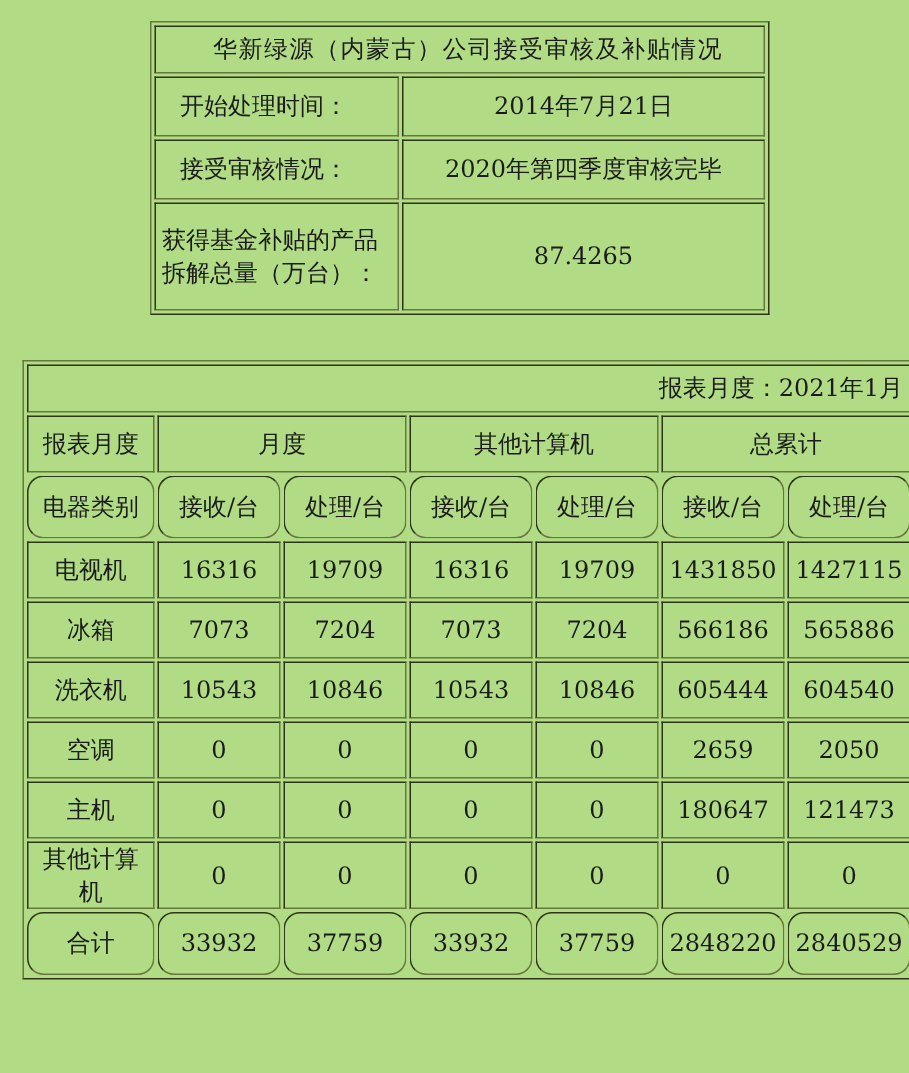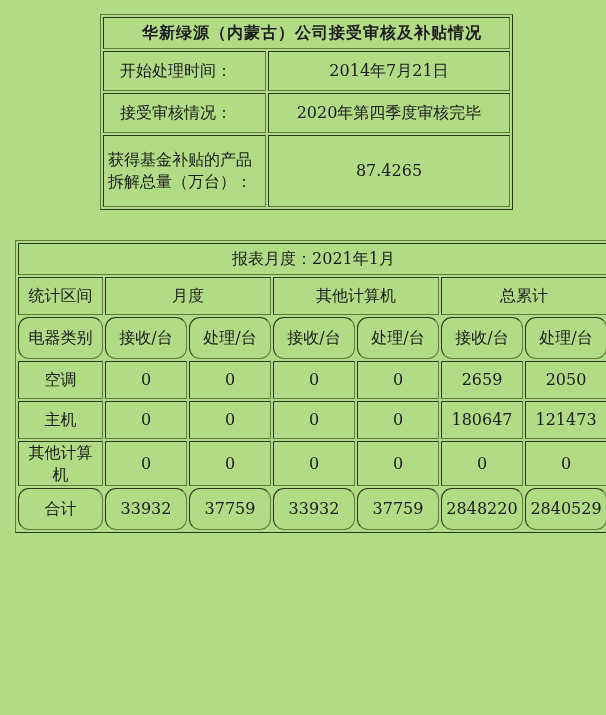--- a/index.html
+++ b/index.html
@@ -22,28 +22,28 @@
     border:1px solid;
     border-color:#2b3716 #66783c #66783c #2b3716;
     text-align:center;
     vertical-align:middle;
     padding:0 4px;
     overflow:hidden;
     line-height:1.35;
   }
   
   #summary-table{position:absolute;left:100px;top:14px;width:410px;}
-  #summary-table td.title-cell{height:30px;font-weight:bold;letter-spacing:1px;padding-left:15px;}
+  #summary-table td.title-cell{height:30px;font-weight:normal;letter-spacing:1px;padding-left:15px;}
   #summary-table td.label-cell{text-align:left;padding-left:16px;height:38px;}
   #summary-table td.label-cell.tall{height:70px;padding-left:4px;}
   #summary-table td.value-cell{height:38px;}
   
   #report-table{position:absolute;left:15px;top:240px;width:577px;}
   #report-table td{height:36px;}
-  #report-table td.month-cell{height:30px;text-align:center;padding-left:6px;}
+  #report-table td.month-cell{height:30px;text-align:right;padding-left:6px;}
   #report-table tbody tr:last-child td{height:40px;border-radius:11px;}
 </style>
 </head>
 <body>
 
 <table id="summary-table">
   <colgroup>
       <col style="width:163px">
       <col style="width:242px">
     </colgroup>
@@ -74,36 +74,63 @@
     <col style="width:82px">
       <col style="width:82px">
     <col style="width:82px">
       <col style="width:82px">
   </colgroup>
   <tbody>
     <tr>
       <td class="month-cell" colspan="7"><span>报表月度：</span><span>2021年1月</span></td>
     </tr>
     <tr>
-      <td>统计区间</td>
+      <td>报表月度</td>
       <td colspan="2">月度</td>
       <td colspan="2">其他计算机</td>
       <td colspan="2">总累计</td>
     </tr>
     <tr>
       <td>电器类别</td>
       <td>接收/台</td>
       <td>处理/台</td>
       <td>接收/台</td>
       <td>处理/台</td>
       <td>接收/台</td>
       <td>处理/台</td>
     </tr>
   </tbody>
   <tbody>
+      <tr>
+        <td>电视机</td>
+        <td>16316</td>
+        <td>19709</td>
+        <td>16316</td>
+        <td>19709</td>
+        <td>1431850</td>
+        <td>1427115</td>
+      </tr>
+      <tr>
+        <td>冰箱</td>
+        <td>7073</td>
+        <td>7204</td>
+        <td>7073</td>
+        <td>7204</td>
+        <td>566186</td>
+        <td>565886</td>
+      </tr>
+      <tr>
+        <td>洗衣机</td>
+        <td>10543</td>
+        <td>10846</td>
+        <td>10543</td>
+        <td>10846</td>
+        <td>605444</td>
+        <td>604540</td>
+      </tr>
       <tr>
         <td>空调</td>
         <td>0</td>
         <td>0</td>
         <td>0</td>
         <td>0</td>
         <td>2659</td>
         <td>2050</td>
       </tr>
       <tr>

